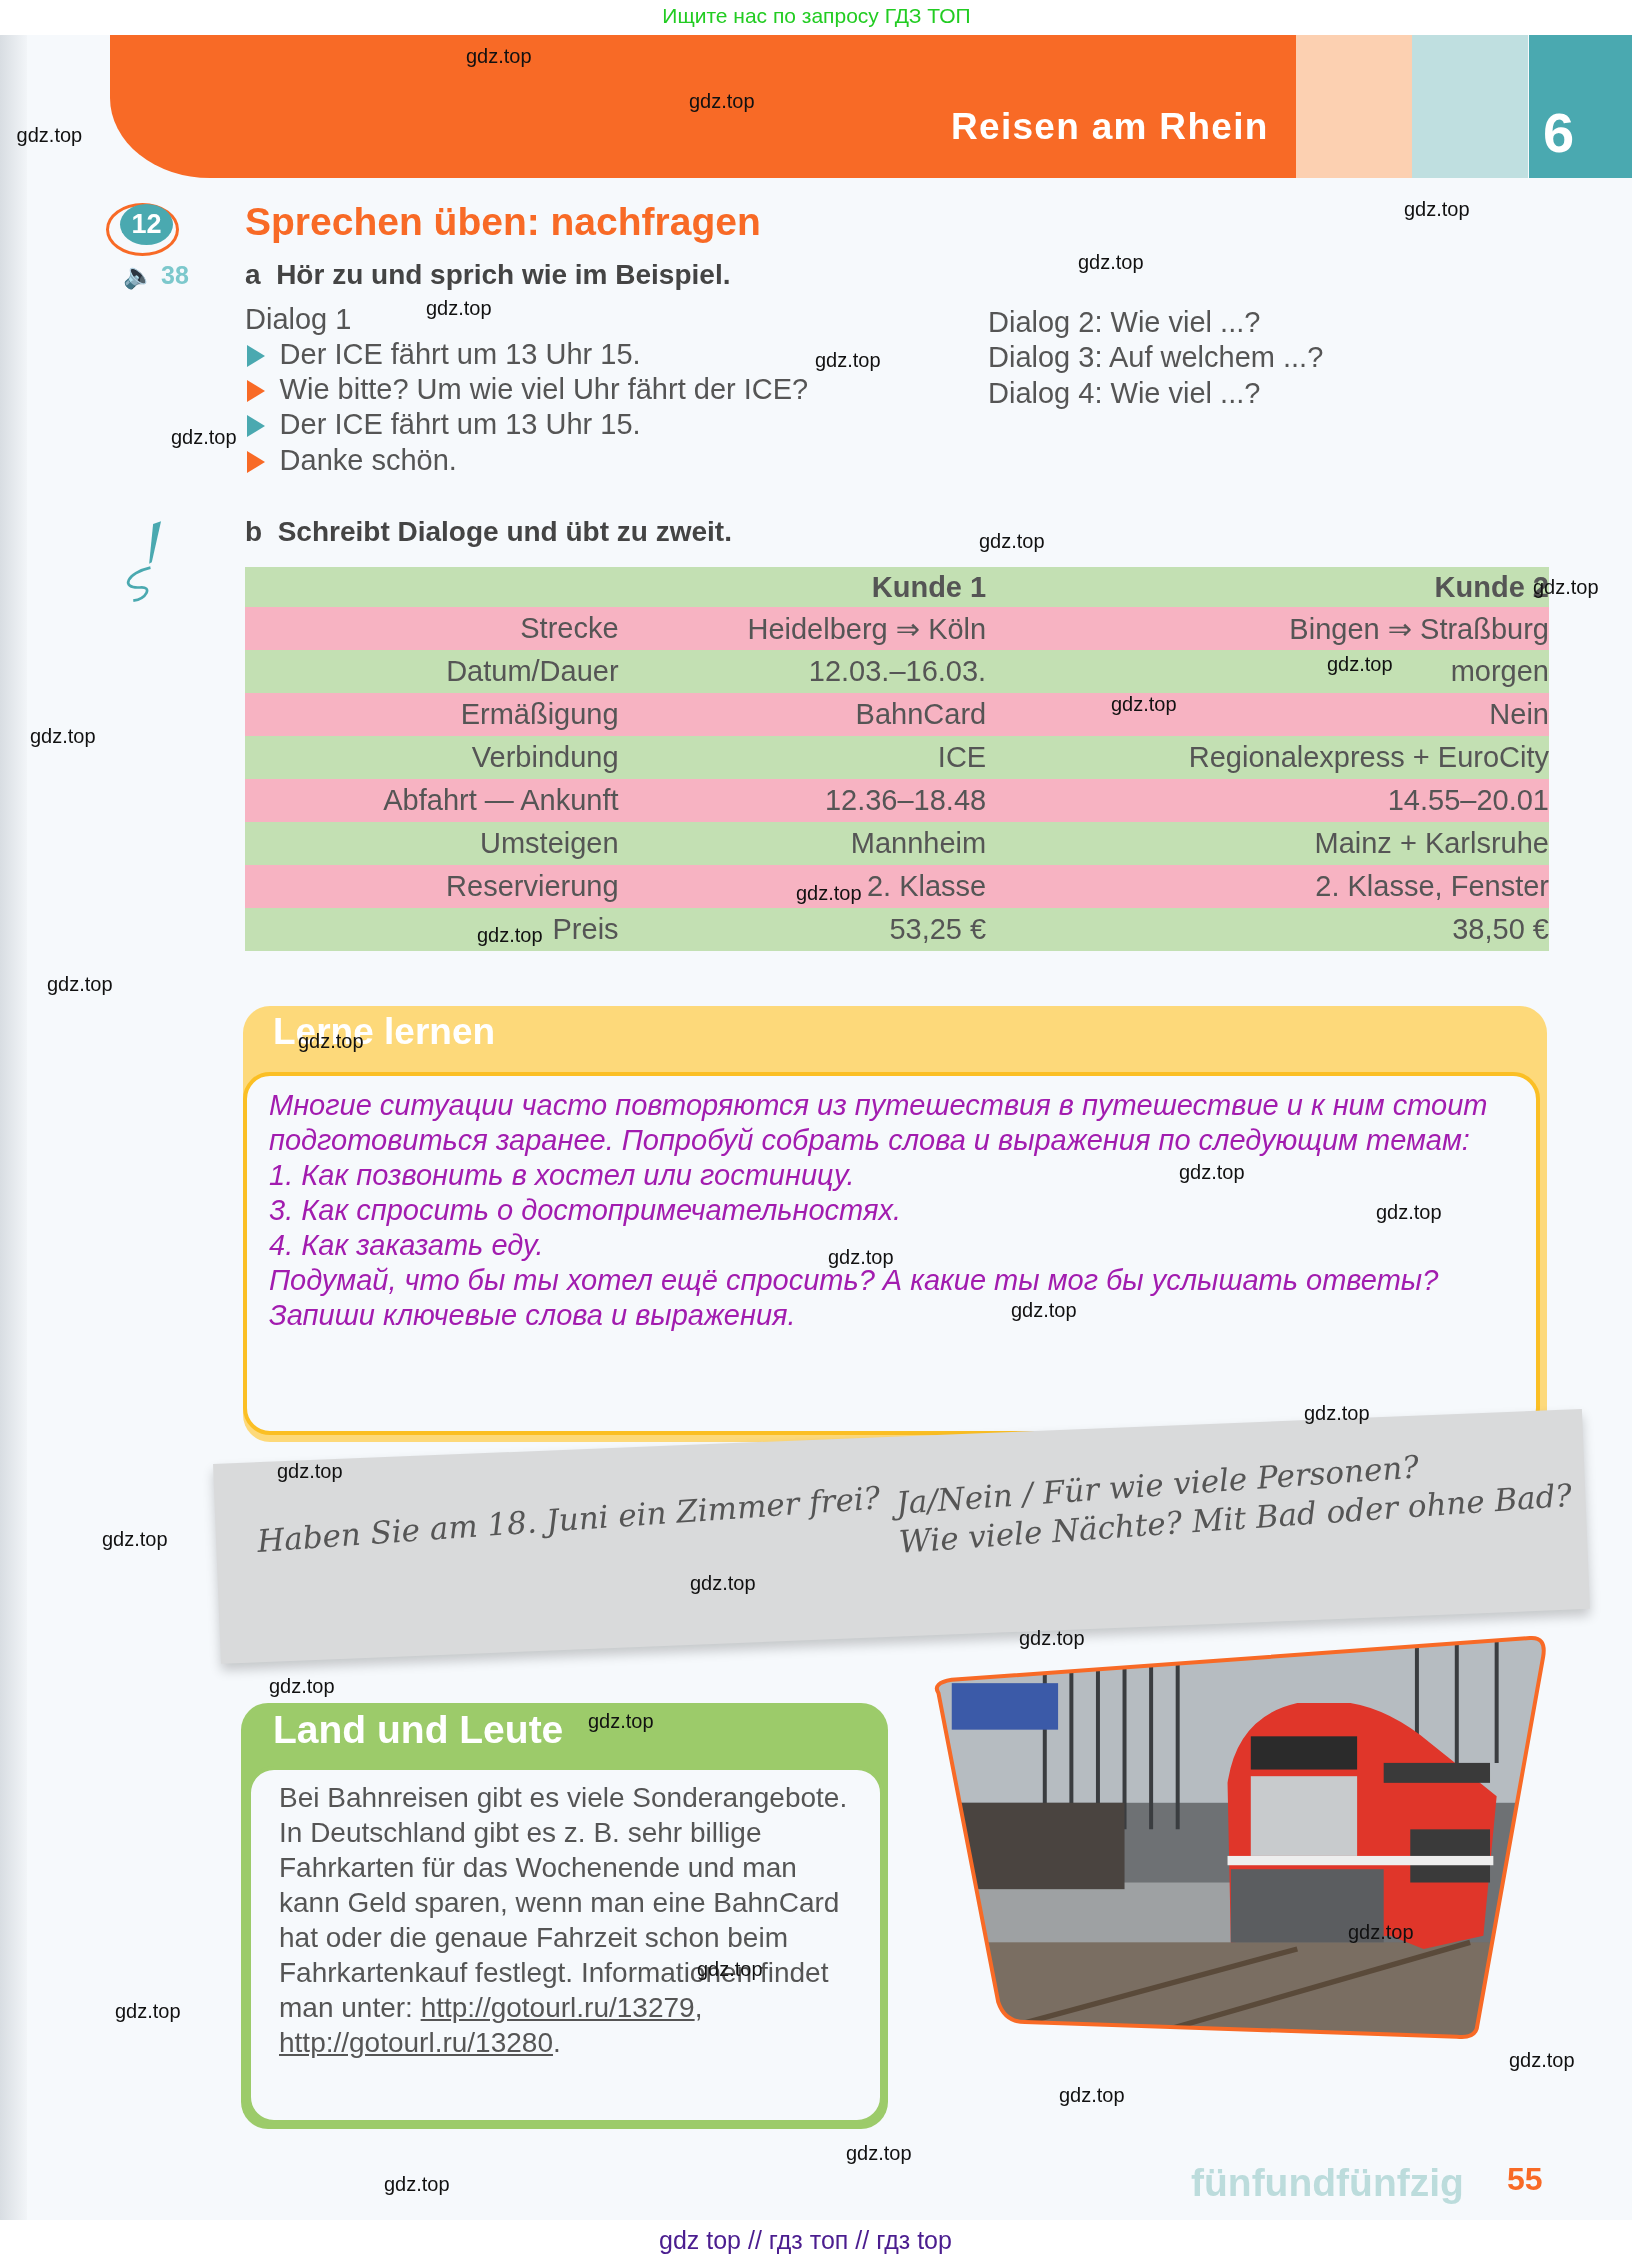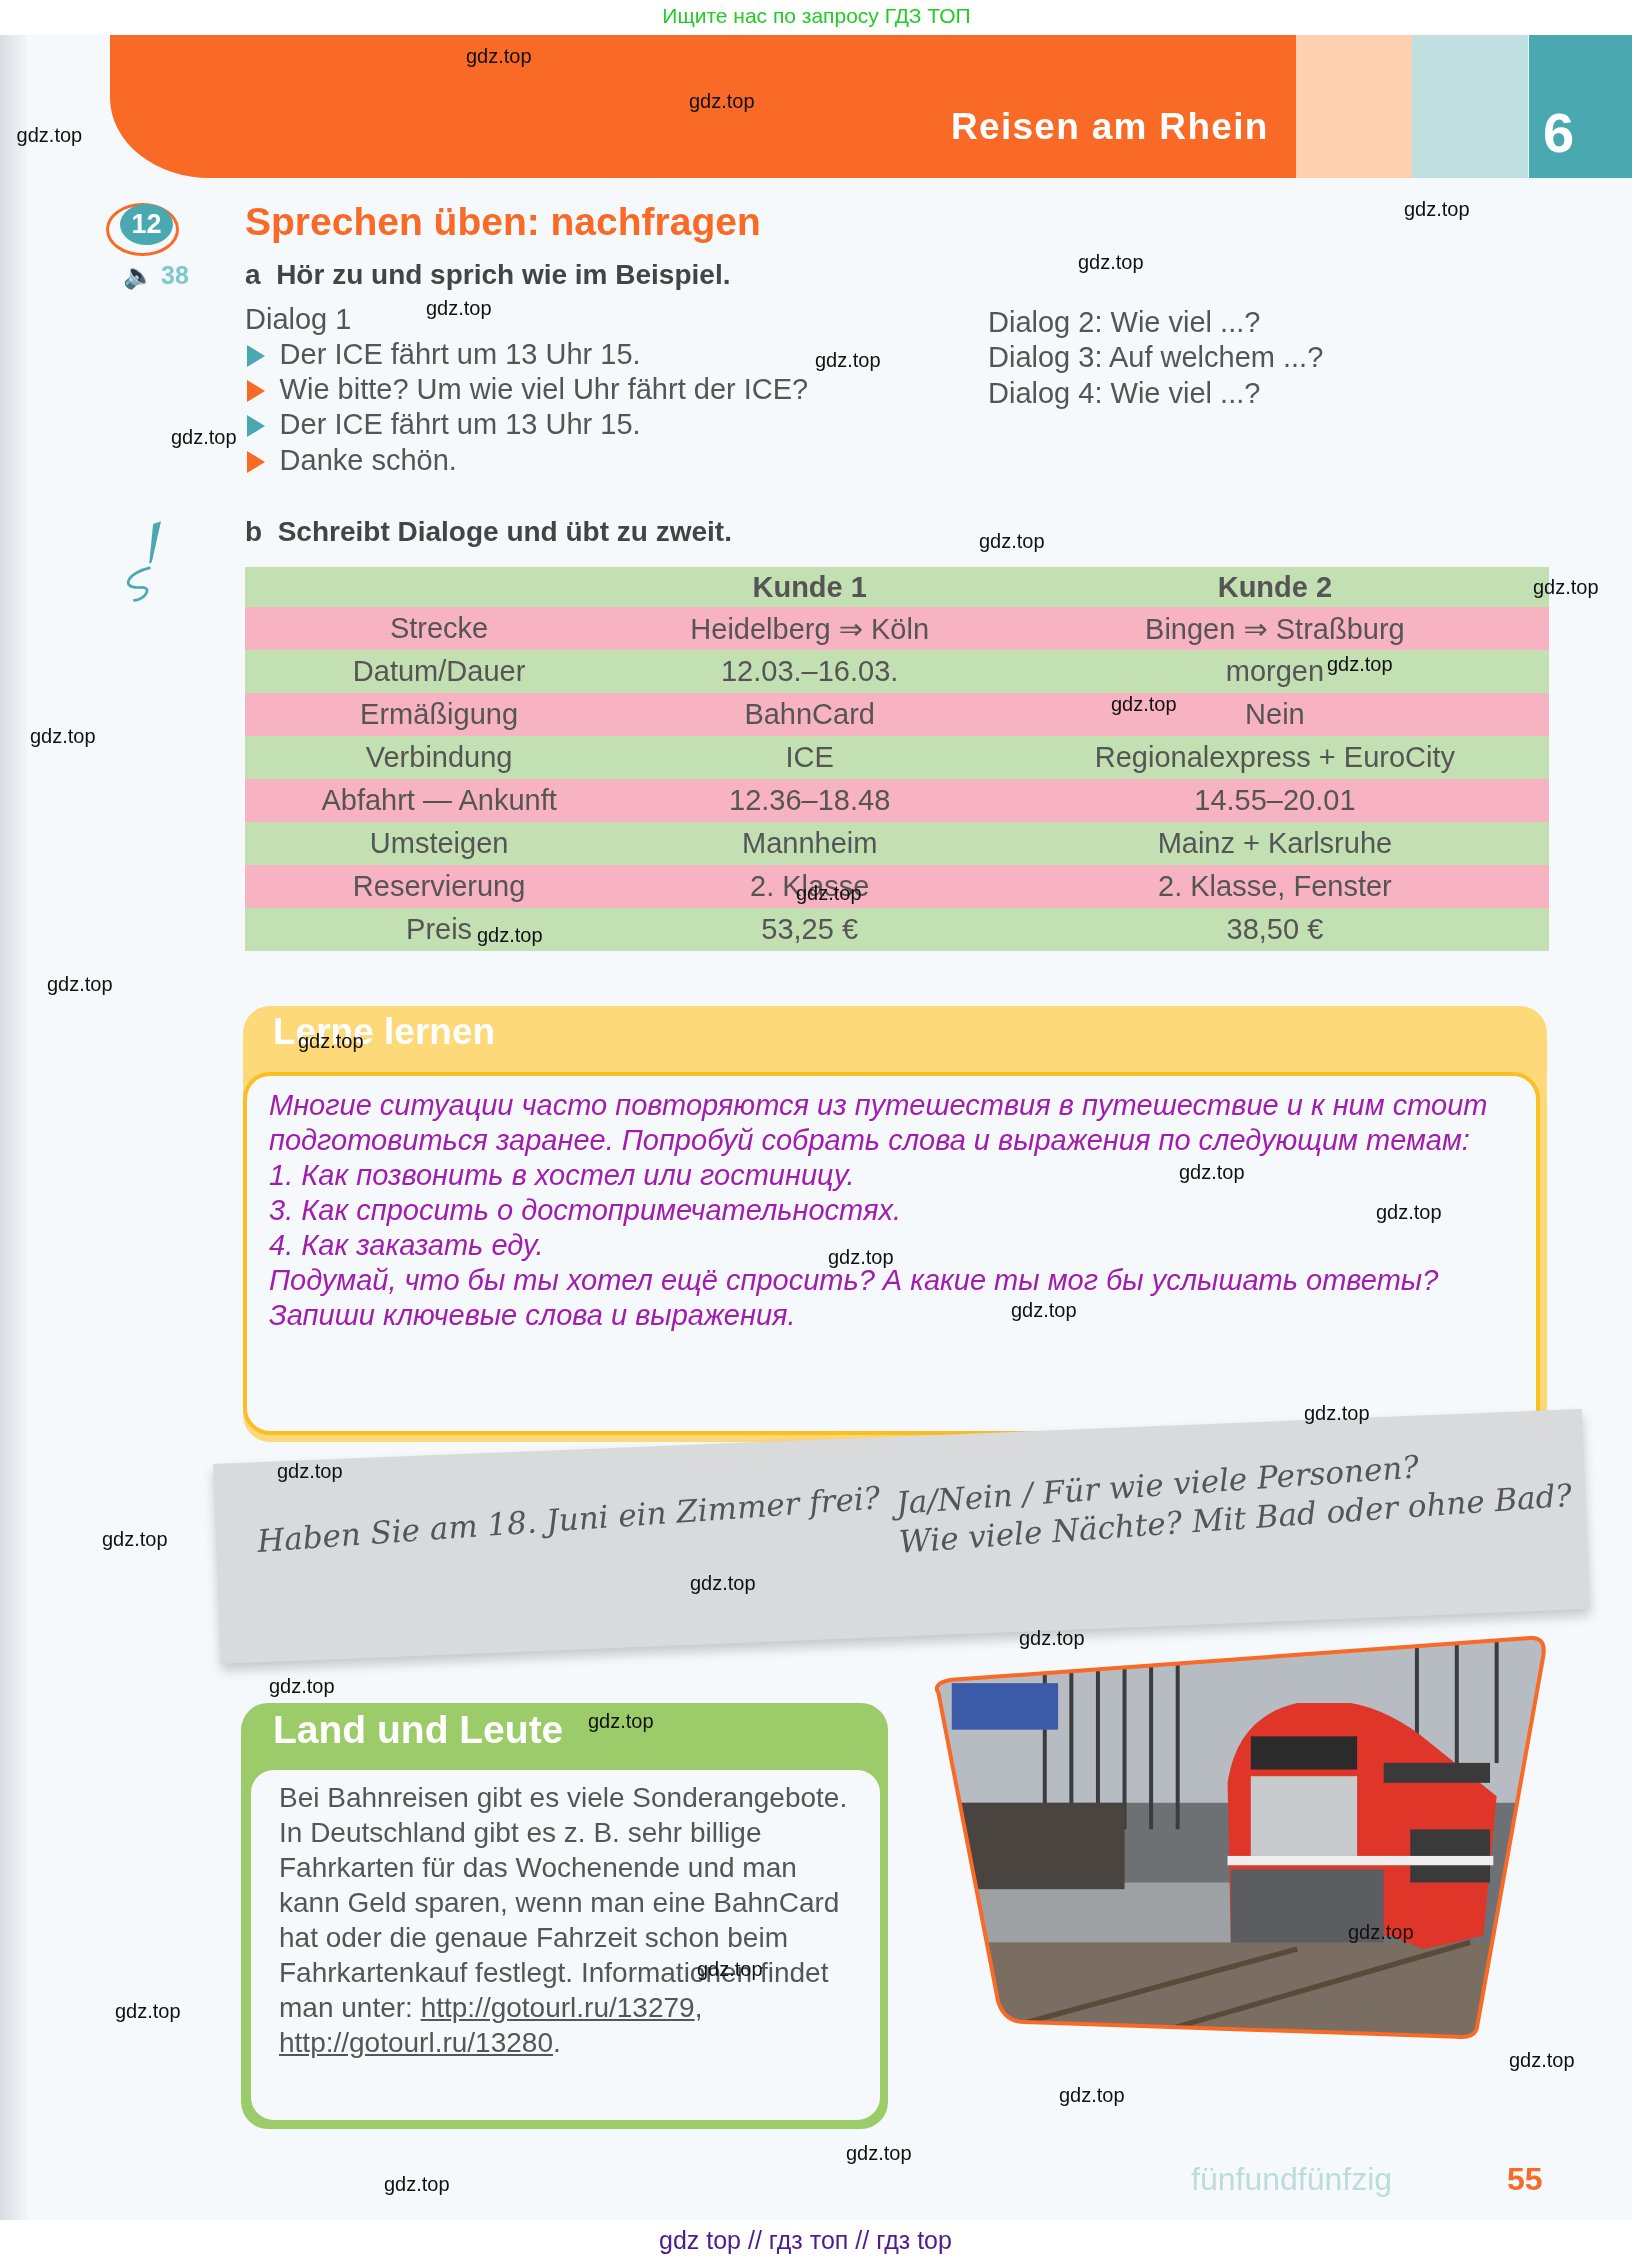--- a/index.html
+++ b/index.html
@@ -18,38 +18,38 @@
   .ex-badge-inner { left:120px; top:204px; width:53px; height:41px; background:#4aa9b0; border-radius:50%; color:#fff; font-weight:bold; font-size:27px; text-align:center; line-height:41px; }
   .ex-title { left:245px; top:200px; color:#f86a26; font-weight:bold; font-size:39px; }
   .audio { left:123px; top:261px; color:#7cc8cc; font-size:25px; font-weight:bold; }
   .task-a { left:245px; top:259px; color:#444; font-weight:bold; font-size:28px; }
   .dlg { color:#555; font-size:29px; }
   .tri { display:inline-block; width:0; height:0; border-top:11.3px solid transparent; border-bottom:11.3px solid transparent; border-left:18.6px solid #4aa9b0; margin-right:14.6px; vertical-align:middle; }
   .tri.orange { border-left-color:#f86a26; }
   .task-b { left:245px; top:516px; color:#444; font-weight:bold; font-size:28px; }
   .pen { left:120px; top:516px; }
   table.tbl { position:absolute; left:245px; top:567px; width:1304px; border-collapse:collapse; font-size:29px; color:#555; }
-  table.tbl td, table.tbl th { padding:0 0 0 14.6px; height:43px; text-align:center; }
+  table.tbl td, table.tbl th { padding:0 0 0 14.6px; height:43px; text-align:right; }
   table.tbl th { font-weight:bold; height:40px; }
   table.tbl tr.g { background:#c3e0b3; }
   table.tbl tr.p { background:#f7b3c2; }
   .ll-box { left:243px; top:1006px; width:1304px; height:436px; background:#fdd97a; border-radius:27px; }
   .ll-title { left:273px; top:1011px; color:#fff; font-weight:bold; font-size:37px; }
   .ll-inner { left:243px; top:1072px; width:1297px; height:363px; background:#f6f9fc; border:4px solid #fbbf24; border-radius:27px; box-sizing:border-box; }
   .ll-text { left:269px; top:1088px; width:1264px; color:#a21caf; font-style:italic; font-size:29px; line-height:35px; }
   .note { left:213px; top:1464px; width:1370px; height:200px; background:#d9dadb; transform:rotate(-2.3deg); transform-origin:left top; box-shadow:0 6.7px 12px rgba(0,0,0,0.2); }
   .note-left { left:256px; top:1523px; color:#555; font-style:italic; font-family:"DejaVu Serif", serif; font-size:31px; transform:rotate(-4deg); transform-origin:left top; }
   .note-right { left:895px; top:1484px; color:#555; font-style:italic; font-family:"DejaVu Serif", serif; font-size:31px; line-height:39px; transform:rotate(-4deg); transform-origin:left top; }
   .lu-box { left:241px; top:1703px; width:647px; height:426px; background:#9ccb6a; border-radius:27px; }
   .lu-title { left:273px; top:1708px; color:#fff; font-weight:bold; font-size:39px; }
   .lu-inner { left:247px; top:1766px; width:637px; height:358px; background:#f6f9fc; border:4px solid #9ccb6a; border-radius:27px; box-sizing:border-box; }
   .lu-text { left:279px; top:1780px; width:585px; color:#555; font-size:28px; line-height:35px; }
   .lu-text a { color:#555; }
   .photo { left:925px; top:1630px; width:625px; height:412px; }
-  .footer-word { left:1191px; top:2161px; color:#bcdcdc; font-weight:normal; font-size:32px; }
+  .footer-word { left:1191px; top:2161px; color:#bcdcdc; font-weight:bold; font-size:39px; }
   .page-num { left:1507px; top:2161px; color:#f86a26; font-weight:bold; font-size:32px; }
   .bottom-banner { left:0; top:2220px; width:1633px; height:41px; background:#fff; color:#4b1d8f; font-size:25px; line-height:41px; text-align:left; }
   .wm { position:absolute; color:#111; font-size:20px; }
 </style>
 </head>
 <body>
 
 <div class="abs top-banner">Ищите нас по запросу ГДЗ ТОП</div>
 
 <div class="abs page"></div>

